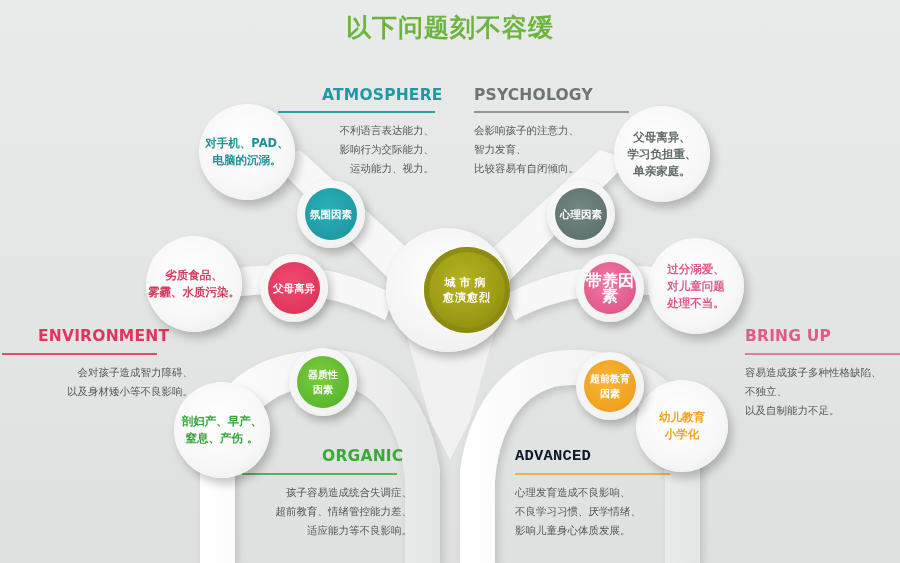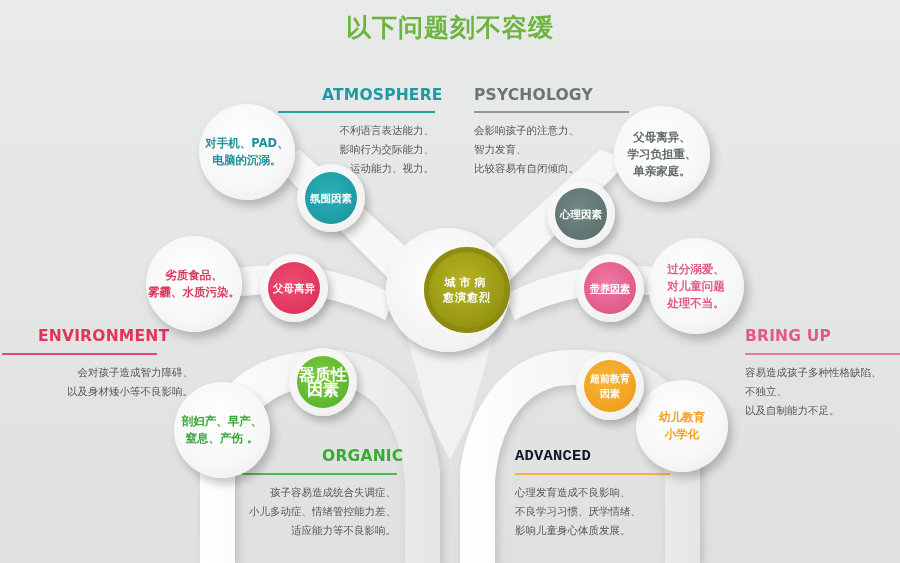--- a/index.html
+++ b/index.html
@@ -70,21 +70,21 @@
     <div>不利语言表达能力、</div>
     <div>影响行为交际能力、</div>
     <div>运动能力、视力。</div>
   </div>
   <div class="circle big" style="left:199px;top:104px;width:96px;height:96px;color:#1f8f99;">
     <span>
         <div>对手机、PAD、</div>
         <div>电脑的沉溺。</div>
       </span>
   </div>
-  <div class="circle ring" style="left:297px;top:164px;width:68px;height:68px;">
+  <div class="circle ring" style="left:297px;top:180px;width:68px;height:68px;">
     <div class="core" style="width:52px;height:52px;background:radial-gradient(circle at 45% 40%,#2bb1b8 0%,#1f9aa3 70%,#17858d 100%);font-size:10.5px;">氛围因素</div>
   </div>
 
   <div class="heading" style="left:474px;top:86px;color:#6d7574;">PSYCHOLOGY</div>
   <div class="rule" style="left:474px;top:111px;width:155px;background:#8f9796;"></div>
   <div class="desc" style="left:474px;top:121px;width:140px;">
     <div>会影响孩子的注意力、</div>
     <div>智力发育、</div>
     <div>比较容易有自闭倾向。</div>
   </div>
@@ -123,38 +123,38 @@
     <div>以及自制能力不足。</div>
   </div>
   <div class="circle big" style="left:648px;top:238px;width:96px;height:96px;color:#df5a8a;">
     <span style="text-align:left;">
         <div>过分溺爱、</div>
         <div>对儿童问题</div>
         <div>处理不当。</div>
       </span>
   </div>
   <div class="circle ring" style="left:576px;top:254px;width:68px;height:68px;">
-    <div class="core" style="width:52px;height:52px;background:radial-gradient(circle at 45% 40%,#ef79a3 0%,#e05b8c 70%,#c94a78 100%);font-size:10px;text-decoration:underline;">带养因素</div>
+    <div class="core" style="width:52px;height:52px;background:radial-gradient(circle at 45% 40%,#ef79a3 0%,#e05b8c 70%,#c94a78 100%);font-size:16px;">带养因素</div>
   </div>
 
   <div class="heading" style="left:322px;top:447px;color:#3aaa35;">ORGANIC</div>
   <div class="rule" style="left:242px;top:473px;width:155px;background:#55b550;"></div>
-  <div class="desc right" style="left:236px;top:483px;width:160px;">
+  <div class="desc right" style="left:236px;top:483px;width:160px;padding-left:16px;">
     <div>孩子容易造成统合失调症、</div>
-    <div>小儿多动症、情绪管控能力差、</div>
+    <div>超前教育、情绪管控能力差、</div>
     <div>适应能力等不良影响。</div>
   </div>
   <div class="circle big" style="left:174px;top:382px;width:96px;height:96px;color:#33a53a;">
     <span>
         <div>剖妇产、早产、</div>
         <div>窒息、产伤 。</div>
       </span>
   </div>
   <div class="circle ring" style="left:289px;top:348px;width:68px;height:68px;">
-    <div class="core" style="width:52px;height:52px;background:radial-gradient(circle at 45% 40%,#7fcc3f 0%,#5cb82e 70%,#47a024 100%);font-size:16px;">
+    <div class="core" style="width:52px;height:52px;background:radial-gradient(circle at 45% 40%,#7fcc3f 0%,#5cb82e 70%,#47a024 100%);font-size:10px;">
       <div>
           <div>器质性</div>
           <div>因素</div>
         </div>
     </div>
   </div>
 
   <div class="heading" style="left:515px;top:447px;color:#0f172a;font-family:Liberation Mono, monospace;">ADVANCED</div>
   <div class="rule" style="left:515px;top:473px;width:155px;background:#f2b24a;"></div>
   <div class="desc" style="left:515px;top:483px;width:160px;">

